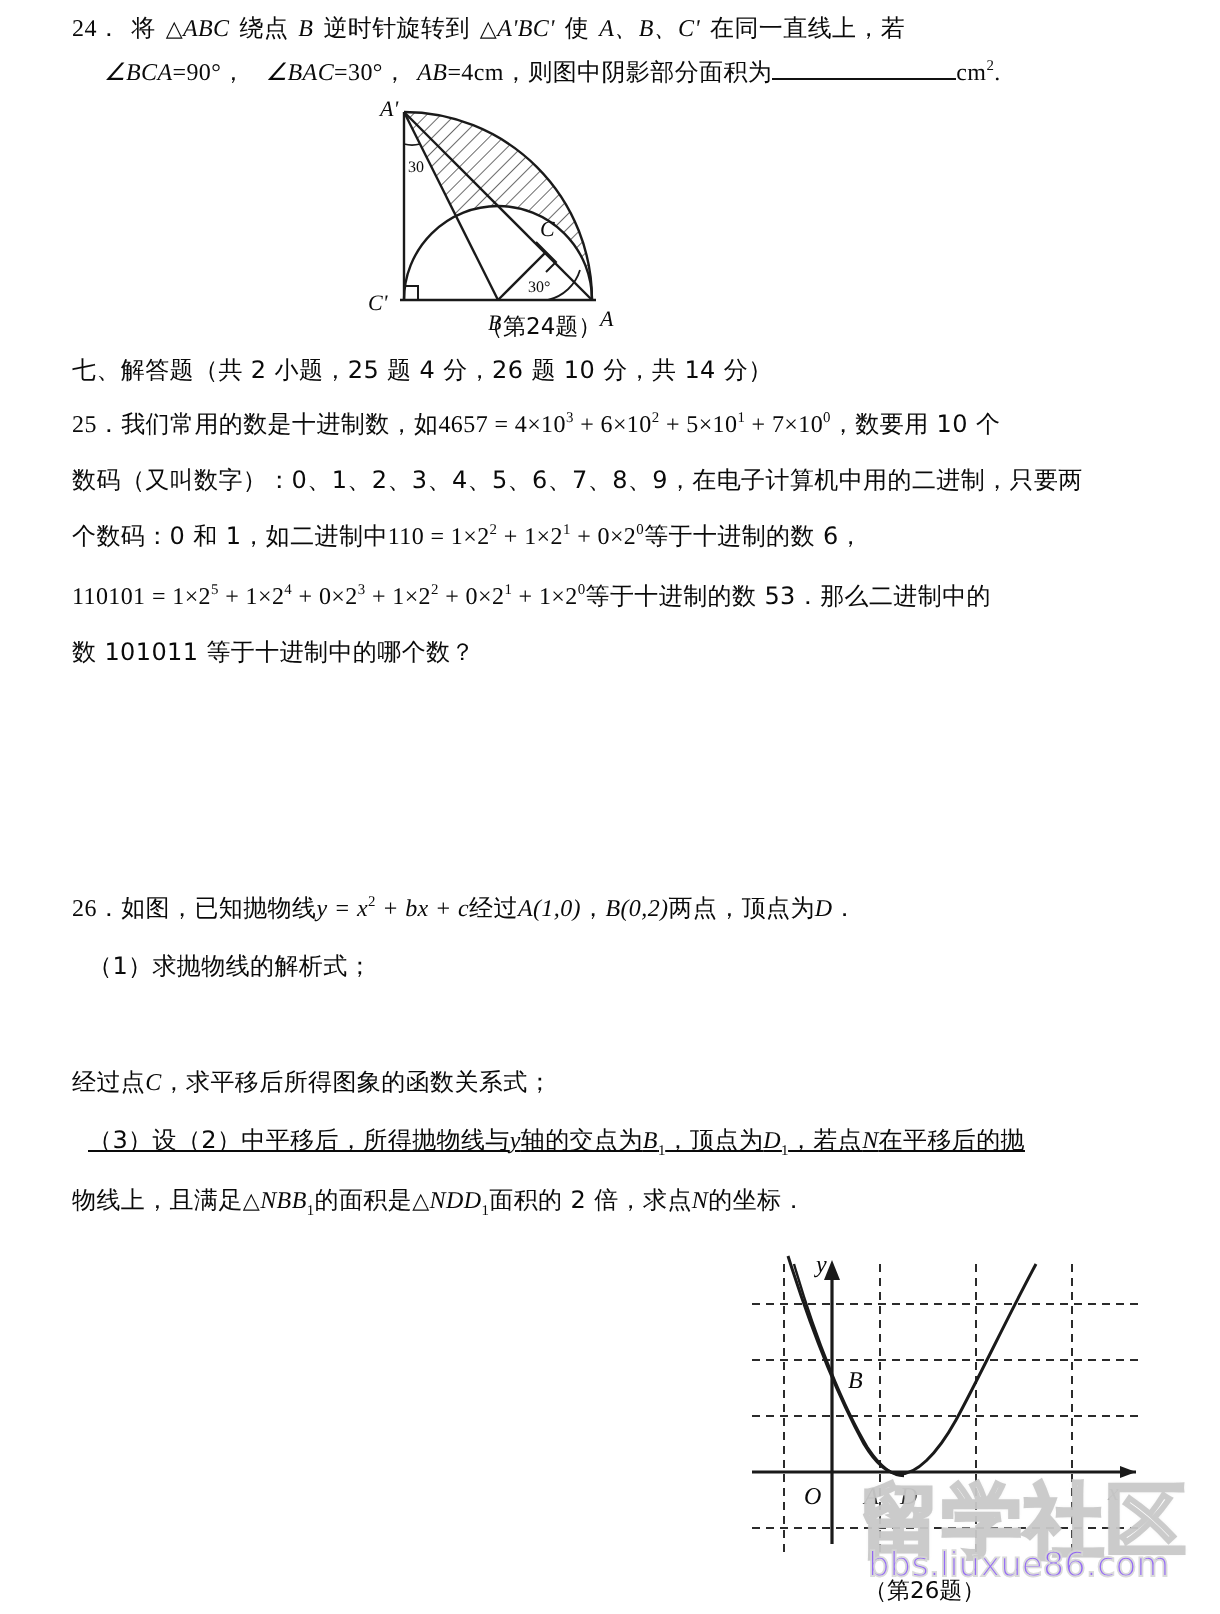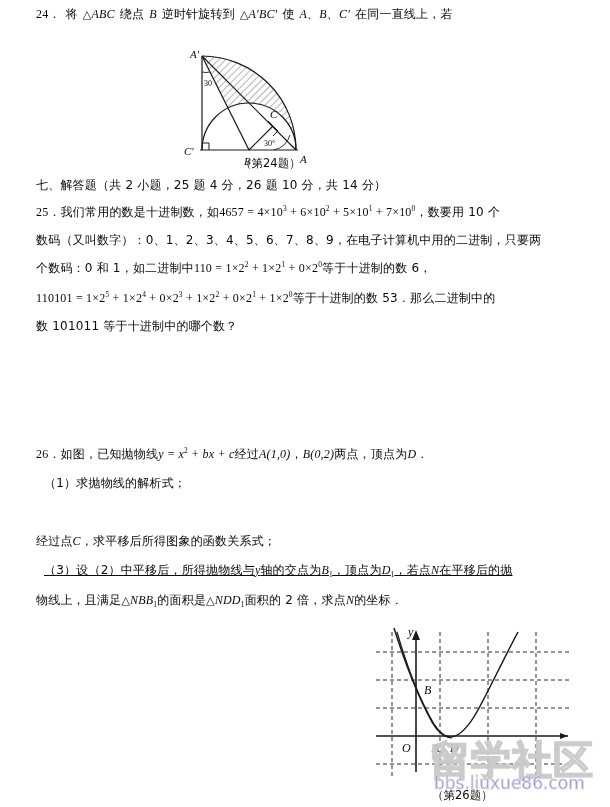--- a/index.html
+++ b/index.html
@@ -104,20 +104,23 @@
 </style>
 </head>
 <body>
 
 <div class="page">
 
   <div class="line cn" style="left:36px; top:6px;">
     <span class="mn">24．</span><span class="sp"></span><span>将</span><span class="sp"></span><span class="tri"></span><span class="mi">ABC</span><span class="sp"></span><span>绕点</span><span class="sp"></span><span class="mi">B</span><span class="sp"></span><span>逆时针旋转到</span><span class="sp"></span><span class="tri"></span><span class="mi">A'BC'</span><span class="sp"></span><span>使</span><span class="sp"></span><span class="mi">A、B、C'</span><span class="sp"></span><span>在同一直线上，若</span>
   </div>
 
+  <div class="line cn" style="left:52px; top:28px;">
+    <span class="mi">∠BCA</span><span class="mn">=90°，</span><span class="sp2"></span><span class="mi">∠BAC</span><span class="mn">=30°，</span><span class="sp"></span><span class="mi">AB</span><span class="mn">=4cm</span><span>，则图中阴影部分面积为</span><span class="blank"></span><span class="mn">cm</span><sup class="mn">2</sup><span class="mn">.</span>
+  </div>
 
   <div id="fig24">
     <svg width="190" height="122" viewBox="0 0 190 122">
       <defs>
         <pattern id="hatch24" width="5" height="5" patternTransform="rotate(45)" patternUnits="userSpaceOnUse">
           <line x1="0" y1="0" x2="0" y2="5" stroke="#5a5a5a" stroke-width="0.9"></line>
         </pattern>
         <clipPath id="shadeclip">
 
           <path d="M 24,100 L 24,6 A 104,104 0 0 1 128,110 L 24,100 Z"></path>

